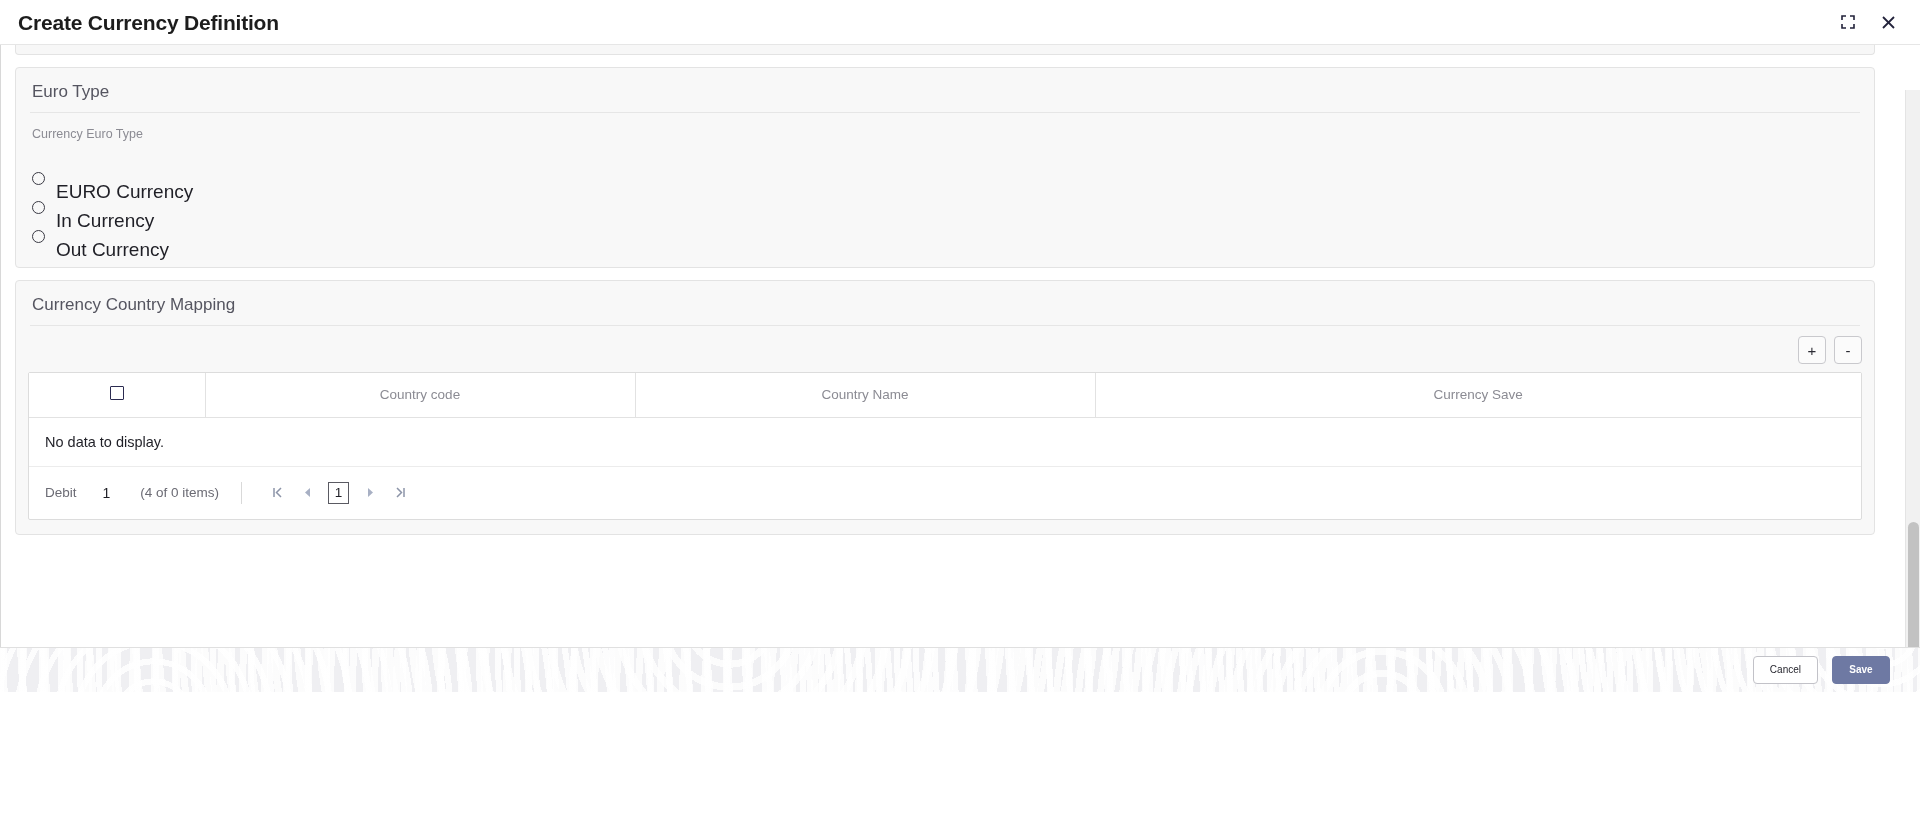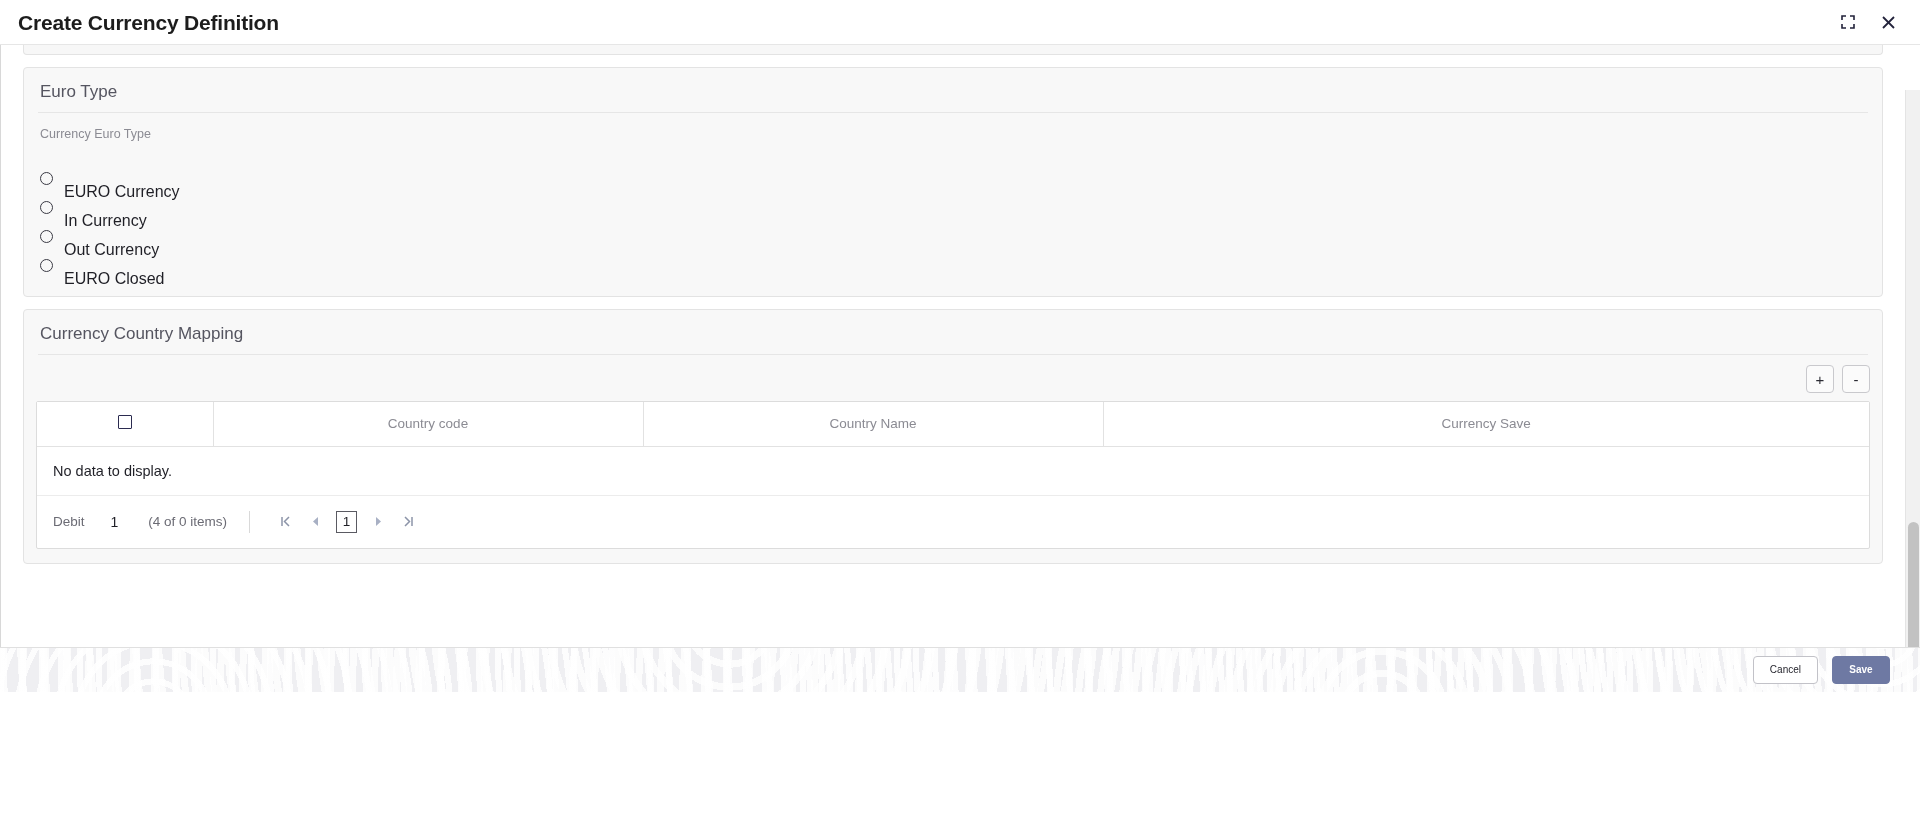--- a/index.html
+++ b/index.html
@@ -56,21 +56,21 @@
   
   .window-body {
     position: relative;
     flex: 1;
     overflow: hidden;
     background: #ffffff;
     border-left: 1px solid #d8d8d8;
   }
   .scroll-inner {
     position: absolute;
-    top: 0; left: 8px;
+    top: 0; left: 0;
     width: 1904px;
     height: 100%;
     padding: 0 16px 0 0;
   }
 
   
   .panel-stub {
     margin: 0 14px;
     height: 10px;
     background: #f7f7f7;
@@ -115,21 +115,21 @@
   }
   .radio-mark {
     width: 13px; height: 13px;
     border: 1.3px solid #3a3a44;
     border-radius: 50%;
     margin-right: 11px;
     background: #f8f8f8;
     flex: 0 0 auto;
   }
   .radio-text {
-    font-size: 16px;
+    font-size: 19px;
     color: #1f1f26;
     margin-top: 27px;
   }
 
   
   .form-grid {
     display: flex;
     gap: 0;
   }
   .form-col { width: 386px; }
@@ -375,24 +375,20 @@
               <span class="radio-mark"></span>
               <span class="radio-text">EURO Currency</span>
             </label>
             <label class="radio-row">
               <span class="radio-mark"></span>
               <span class="radio-text">In Currency</span>
             </label>
             <label class="radio-row">
               <span class="radio-mark"></span>
               <span class="radio-text">Out Currency</span>
-            </label>
-            <label class="radio-row">
-              <span class="radio-mark"></span>
-              <span class="radio-text">EURO Closed</span>
             </label>
           </div>
         </div>
       </div>
 
 
       <div class="panel">
         <div class="panel-title">Currency Country Mapping</div>
         <div class="panel-divider"></div>
 

